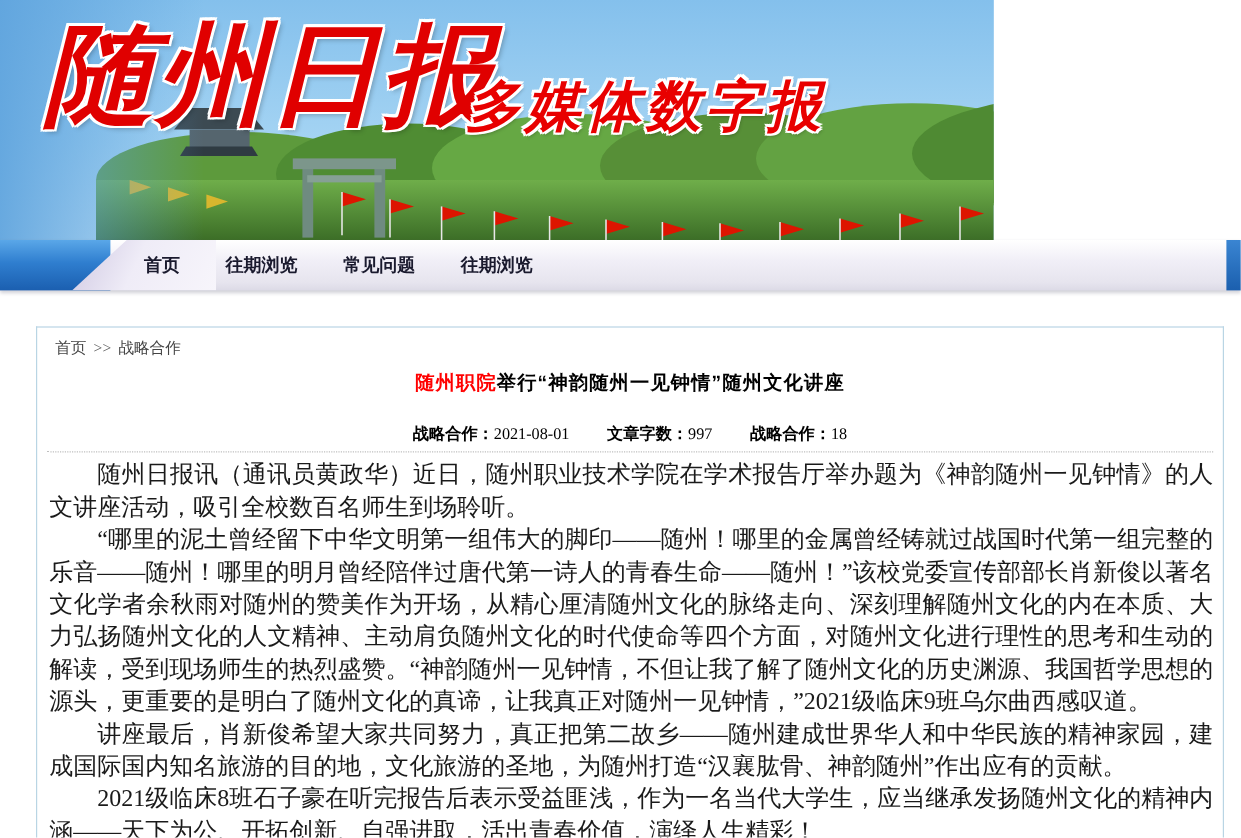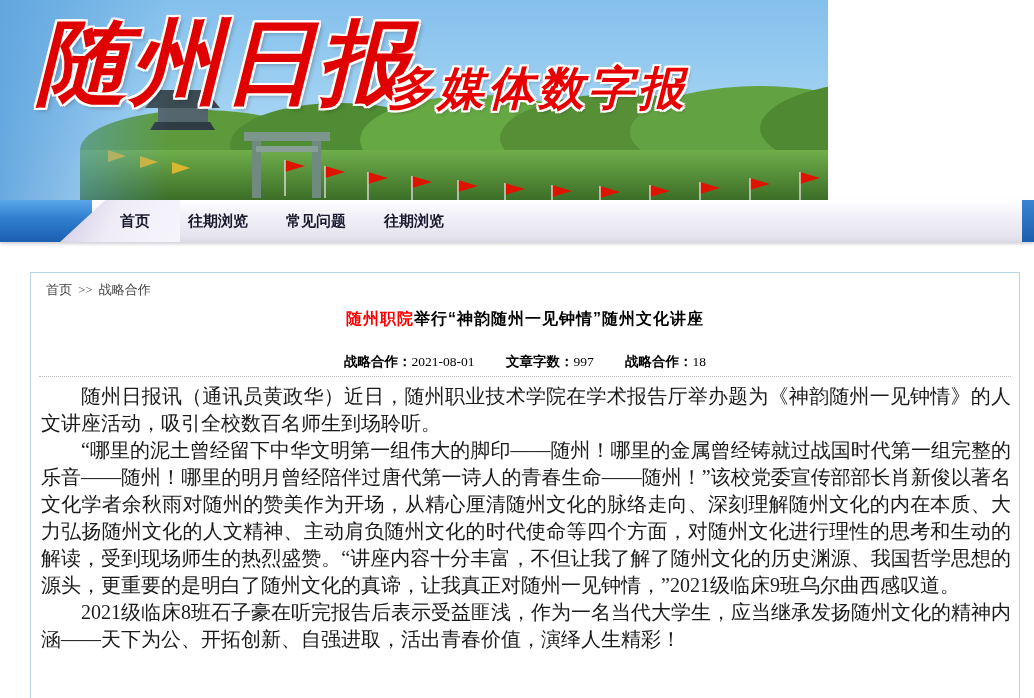--- a/index.html
+++ b/index.html
@@ -246,16 +246,17 @@
   <div class="article-meta">
     <span class="meta-group"><span class="lbl">战略合作：</span><span>2021-08-01</span></span>
     <span class="meta-group"><span class="lbl">文章字数：</span><span>997</span></span>
     <span class="meta-group"><span class="lbl">战略合作：</span><span>18</span></span>
   </div>
 
   <div class="meta-divider"></div>
 
   <div class="article-body">
       <p>随州日报讯（通讯员黄政华）近日，随州职业技术学院在学术报告厅举办题为《神韵随州一见钟情》的人文讲座活动，吸引全校数百名师生到场聆听。</p>
-      <p>“哪里的泥土曾经留下中华文明第一组伟大的脚印——随州！哪里的金属曾经铸就过战国时代第一组完整的乐音——随州！哪里的明月曾经陪伴过唐代第一诗人的青春生命——随州！”该校党委宣传部部长肖新俊以著名文化学者余秋雨对随州的赞美作为开场，从精心厘清随州文化的脉络走向、深刻理解随州文化的内在本质、大力弘扬随州文化的人文精神、主动肩负随州文化的时代使命等四个方面，对随州文化进行理性的思考和生动的解读，受到现场师生的热烈盛赞。“讲座内容十分丰富，不但让我了解了随州文化的历史渊源、我国哲学思想的源头，更重要的是明白了随州文化的真谛，让我真正对随州一见钟情，”2021级临床9班乌尔曲西感叹道。</p>
+      <p>“哪里的泥土曾经留下中华文明第一组伟大的脚印——随州！哪里的金属曾经铸就过战国时代第一组完整的乐音——随州！哪里的明月曾经陪伴过唐代第一诗人的青春生命——随州！”该校党委宣传部部长肖新俊以著名文化学者余秋雨对随州的赞美作为开场，从精心厘清随州文化的脉络走向、深刻理解随州文化的内在本质、大力弘扬随州文化的人文精神、主动肩负随州文化的时代使命等四个方面，对随州文化进行理性的思考和生动的解读，受到现场师生的热烈盛赞。“神韵随州一见钟情，不但让我了解了随州文化的历史渊源、我国哲学思想的源头，更重要的是明白了随州文化的真谛，让我真正对随州一见钟情，”2021级临床9班乌尔曲西感叹道。</p>
+      <p>讲座最后，肖新俊希望大家共同努力，真正把第二故乡——随州建成世界华人和中华民族的精神家园，建成国际国内知名旅游的目的地，文化旅游的圣地，为随州打造“汉襄肱骨、神韵随州”作出应有的贡献。</p>
       <p>2021级临床8班石子豪在听完报告后表示受益匪浅，作为一名当代大学生，应当继承发扬随州文化的精神内涵——天下为公、开拓创新、自强进取，活出青春价值，演绎人生精彩！</p>
     </div>
 </div>
 
 </body></html>

